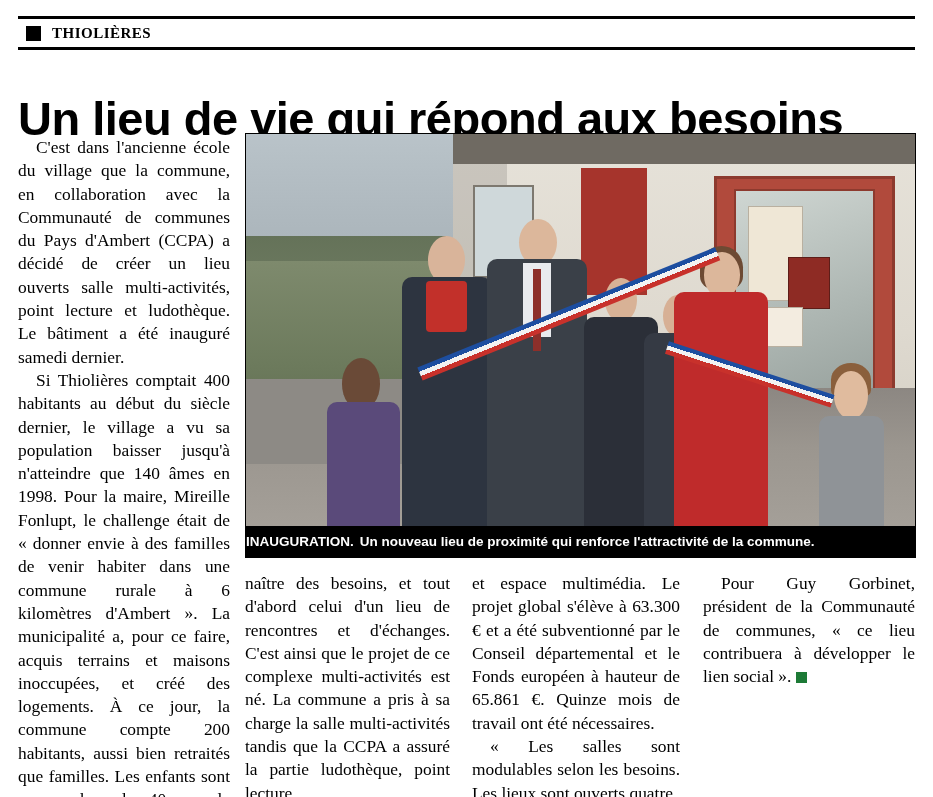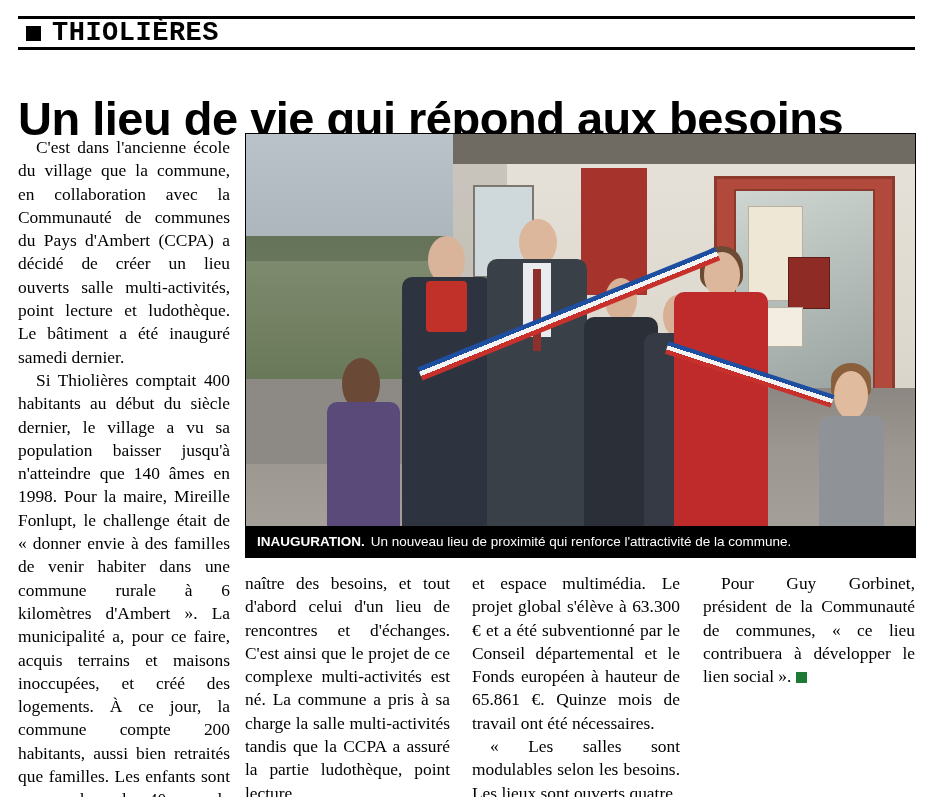--- a/index.html
+++ b/index.html
@@ -32,23 +32,23 @@
   }
   .kicker-square {
     width: 15px;
     height: 15px;
     background: #000;
     margin-left: 8px;
     margin-right: 11px;
     flex: 0 0 auto;
   }
   .kicker-text {
-    font-family: Liberation Mono, monospace;
+    font-family: Liberation Serif, serif;
     font-weight: bold;
-    font-size: 27px;
+    font-size: 15px;
     letter-spacing: 0.5px;
     line-height: 1;
     color: #000;
   }
 
   
   .headline {
     position: absolute;
     left: 18px;
     top: 62px;
@@ -253,31 +253,30 @@
   .caption-bar {
     position: absolute;
     left: 0;
     right: 0;
     bottom: 0;
     height: 31px;
     background: #000;
     color: #fff;
     display: flex;
     align-items: center;
-    padding-left: 11px;
     font-family: "Liberation Sans", sans-serif;
     font-size: 13.5px;
     box-sizing: border-box;
     white-space: nowrap;
   }
   .caption-label {
     font-weight: bold;
     margin-right: 6px;
   }
-  .caption-text { font-weight: normal; }
+  .caption-text { font-weight: bold; }
 
   
   .col {
     position: absolute;
     font-family: "Liberation Serif", serif;
     font-size: 17.4px;
     line-height: 23.3px;
     text-align: justify;
     text-justify: inter-word;
     hyphens: manual;

